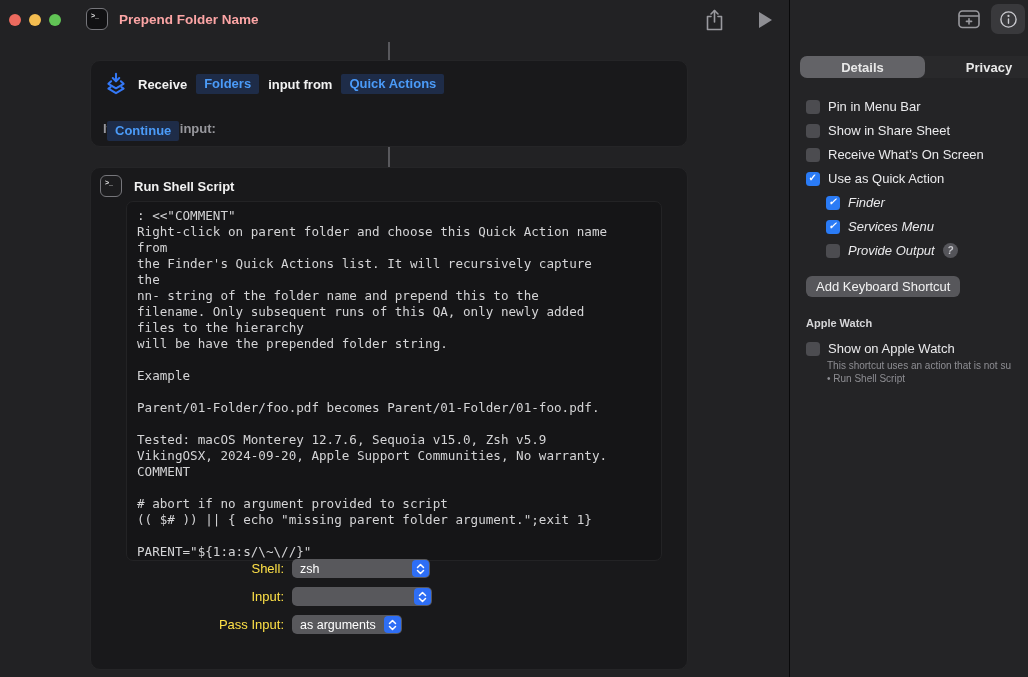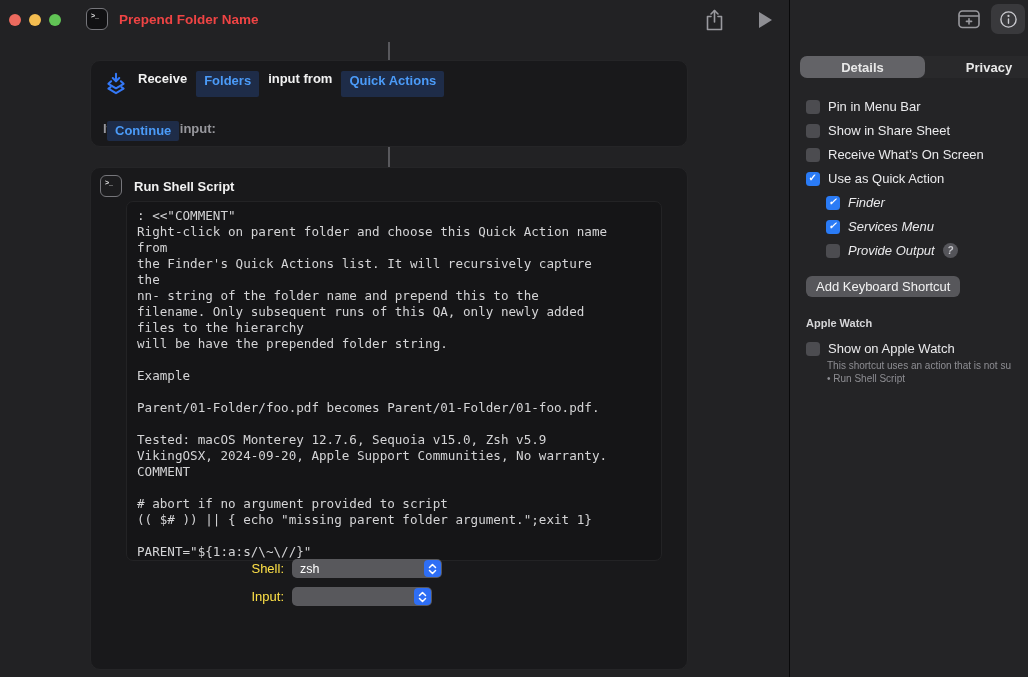--- a/index.html
+++ b/index.html
@@ -7,30 +7,30 @@
     font-family:"Liberation Sans", sans-serif; }
   #app { position:relative; width:1028px; height:677px; background:#222224; }
 
   
   .dot { position:absolute; width:12px; height:12px; border-radius:50%; top:14px; }
   .win-icon { position:absolute; left:86px; top:8px; width:22px; height:22px;
     border:1.5px solid #76767b; border-radius:6px; background:#111113; }
   .win-icon span { position:absolute; left:4px; top:3px; font-size:7px; font-weight:bold;
     color:#e8e8e8; letter-spacing:0px; }
   .win-title { position:absolute; left:119px; top:12px; font-size:13.5px; font-weight:bold;
-    color:#ef4444; }
+    color:#fca5a5; }
   .tb-icon { position:absolute; cursor:default; }
   .connector { position:absolute; left:388px; width:2px; background:#59595d; }
 
   .card { position:absolute; left:90px; width:598px; background:#19191b; border-radius:10px;
     border:1px solid #252527; }
   .card.receive { top:60px; height:87px; }
   .card.shell { top:167px; height:503px; }
 
-  .r1 { position:absolute; left:12px; top:10px; display:flex; gap:9px; }
+  .r1 { position:absolute; left:12px; top:10px; display:flex; align-items:center; gap:9px; }
   .r1 .txt { font-size:13px; font-weight:bold; color:#f2f2f2; }
   .pill { display:inline-block; padding:2px 8px 3px; border-radius:2px; background:#1e2c48;
     color:#4b9bf8; font-size:13px; font-weight:600; }
   .r2 { position:absolute; left:12px; top:40px; font-size:13px; font-weight:bold; color:#98989d;margin-top:20px; }
   .r3 { position:absolute; left:8px; top:60px;padding-left:8px; }
 
   .shdr-icon { position:absolute; left:9px; top:7px; width:22px; height:22px;
     border:1.5px solid #76767b; border-radius:6px; background:#1c1c1e; }
   .shdr-icon span { position:absolute; left:4px; top:3px; font-size:7px; font-weight:bold; color:#e8e8e8; }
   .shdr-title { position:absolute; left:43px; top:11px; font-size:13px; font-weight:bold; color:#f2f2f2; }
@@ -150,21 +150,21 @@
 VikingOSX, 2024-09-20, Apple Support Communities, No warranty.
 COMMENT
 
 # abort if no argument provided to script
 (( $# )) || { echo "missing parent folder argument.";exit 1}
 
 PARENT="${1:a:s/\~\//}"</pre>
 
     <div class="frow" style="top:391px">
       <span class="flabel">Shell:</span>
-      <div class="dropdown" style="width:150px">
+      <div class="dropdown" style="width:138px">
         <span class="dval">zsh</span>
         <span class="dd-badge">
           <svg width="11" height="12" viewBox="0 0 11 12">
               <g fill="none" stroke="#fff" stroke-width="1.5" stroke-linecap="round" stroke-linejoin="round">
                 <path d="M2.5 4.5 L5.5 1.5 L8.5 4.5"></path>
                 <path d="M2.5 7.5 L5.5 10.5 L8.5 7.5"></path>
               </g>
             </svg>
         </span>
       </div>
@@ -178,20 +178,34 @@
           <svg width="11" height="12" viewBox="0 0 11 12">
               <g fill="none" stroke="#fff" stroke-width="1.5" stroke-linecap="round" stroke-linejoin="round">
                 <path d="M2.5 4.5 L5.5 1.5 L8.5 4.5"></path>
                 <path d="M2.5 7.5 L5.5 10.5 L8.5 7.5"></path>
               </g>
             </svg>
         </span>
       </div>
     </div>
 
+    <div class="frow" style="top:447px">
+      <span class="flabel">Pass Input:</span>
+      <div class="dropdown">
+        <span class="dval">as arguments</span>
+        <span class="dd-badge">
+          <svg width="11" height="12" viewBox="0 0 11 12">
+              <g fill="none" stroke="#fff" stroke-width="1.5" stroke-linecap="round" stroke-linejoin="round">
+                <path d="M2.5 4.5 L5.5 1.5 L8.5 4.5"></path>
+                <path d="M2.5 7.5 L5.5 10.5 L8.5 7.5"></path>
+              </g>
+            </svg>
+        </span>
+      </div>
+    </div>
 
   </div>
 
   <div class="divider"></div>
 
   <div class="sidebar">
     <svg class="tb-icon" style="left:167px;top:8px" width="24" height="22" viewBox="0 0 24 22">
       <g fill="none" stroke="#98989d" stroke-width="1.6" stroke-linecap="round" stroke-linejoin="round">
         <rect x="2" y="3" width="20" height="16.5" rx="3.5"></rect>
         <path d="M2.5 8 H21.5"></path>

